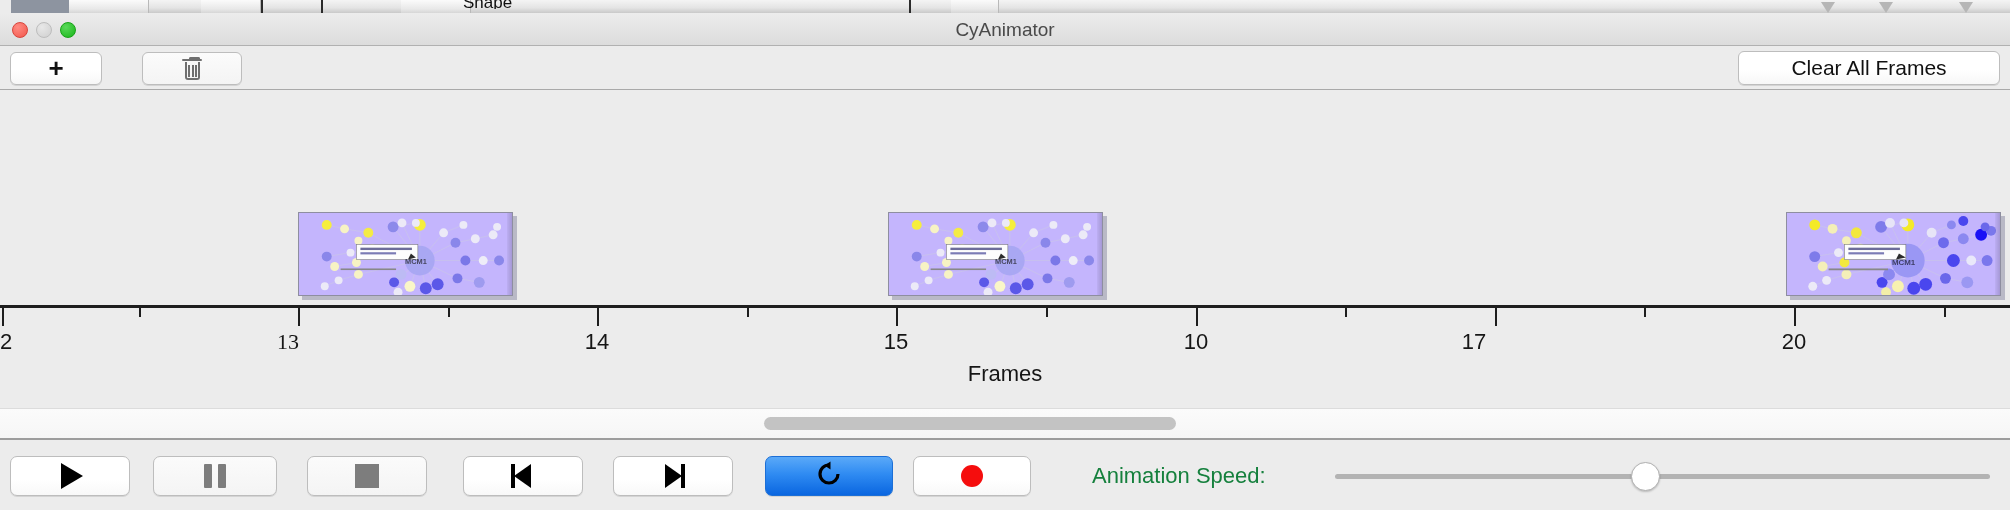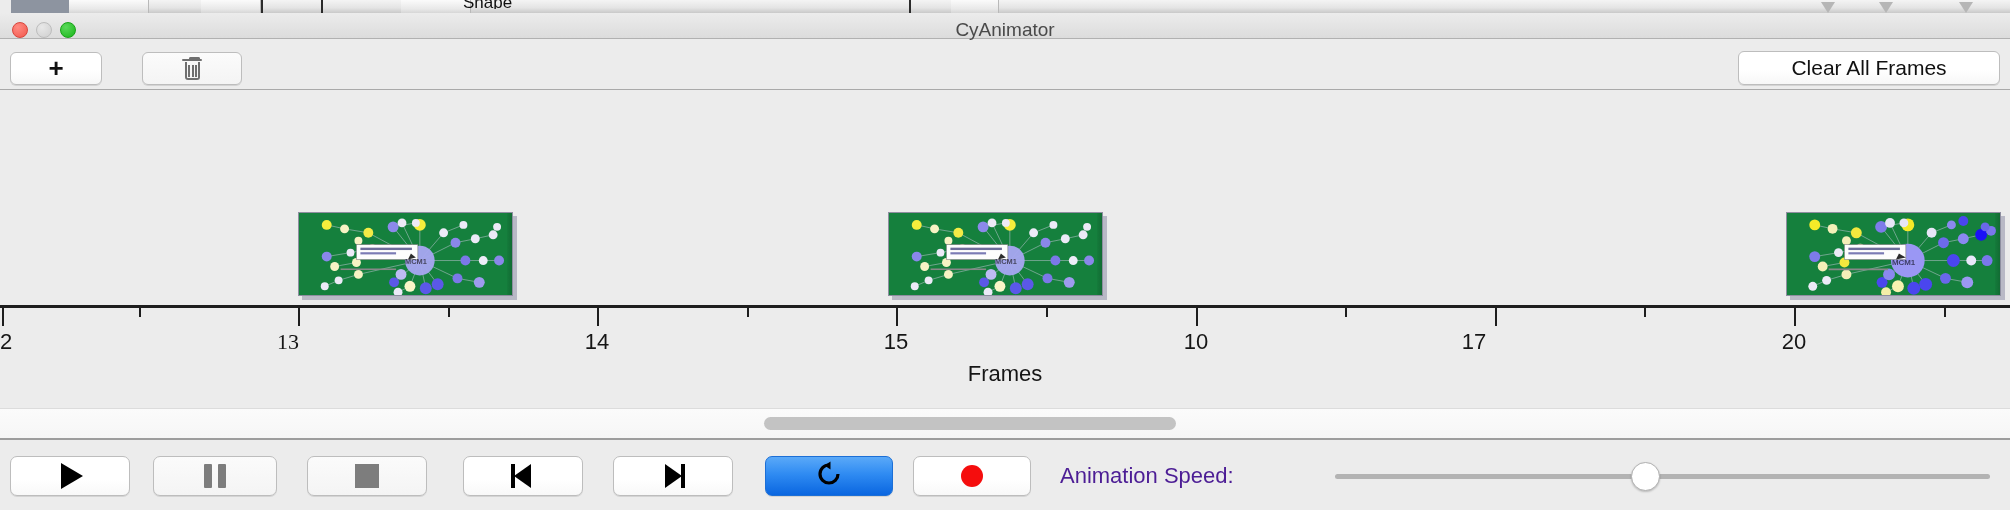--- a/index.html
+++ b/index.html
@@ -36,21 +36,21 @@
     position: absolute; top: 0; width: 2px; height: 13px; background: #2b2b2b;
   }
   .bg-strip .bg-arrow {
     position: absolute; top: 2px; width: 0; height: 0;
     border-left: 7px solid transparent; border-right: 7px solid transparent;
     border-top: 11px solid #b6b6b6;
   }
 
   
   .titlebar {
-    position: absolute; top: 13px; left: 0; width: 2010px; height: 26px;
+    position: absolute; top: 13px; left: 0; width: 2010px; height: 33px;
     background: linear-gradient(180deg, #ececec 0%, #dcdcdc 100%);
     border-bottom: 1px solid #b1b1b1;
     padding-left: 44px;
   }
   .traffic { position: absolute; top: 9px; left: 12px; display: flex; gap: 8px; }
   .light { width: 16px; height: 16px; border-radius: 50%; }
   .light.close  { background: radial-gradient(circle at 35% 30%, #ff8b82, #f2574c); border: 1px solid #d8453c; }
   .light.min    { background: radial-gradient(circle at 35% 30%, #e8e8e8, #cfcfcf); border: 1px solid #bdbdbd; }
   .light.zoom   { background: radial-gradient(circle at 35% 30%, #5ad95a, #19b519); border: 1px solid #17a317; }
   .window-title {
@@ -114,21 +114,21 @@
     position: absolute;
     background: #fff;
     border: 1px solid #8e8ea0;
     box-shadow: 4px 4px 0 0 #b9b9c6;
     overflow: hidden;
   }
   .frame::after {
     content: ""; position: absolute; right: 0; top: 0; bottom: 0; width: 5px;
     background: linear-gradient(90deg, rgba(0,0,0,0.04), rgba(0,0,0,0.16));
   }
-  .net { position: absolute; inset: 0; background: #15803d; }
+  .net { position: absolute; inset: 0; background: #c4b5fd; }
   .net svg { position: absolute; inset: 0; }
 
   
   .ruler {
     position: absolute; left: 0; width: 2010px; top: 215px; height: 103px;
   }
   .ruler .axis {
     position: absolute; top: 0; left: 0; width: 2010px; height: 3px;
     background: #1d1d1d;
   }
@@ -200,21 +200,21 @@
     border-left: 17px solid #000;
     border-top: 12px solid transparent; border-bottom: 12px solid transparent;
   }
   .ico-next .bar {
     position: absolute; top: 1px; right: 1px; width: 4px; height: 24px; background: #000;
   }
   .ico-record { width: 22px; height: 22px; border-radius: 50%; background: #f50d0d; }
 
   .speed-label {
     position: absolute; top: 14px; height: 40px; line-height: 40px;
-    font-size: 22px; color: #4c1d95; white-space: nowrap;
+    font-size: 22px; color: #15803d; white-space: nowrap; margin-left: 32px;
   }
   .slider {
     position: absolute; top: 32px; height: 5px; border-radius: 3px;
     background: #b3b3b3;
   }
   .slider .thumb {
     position: absolute; top: -12px; width: 29px; height: 29px;
     border-radius: 50%; background: #fff; border: 1px solid #b0b0b0;
     box-shadow: 0 1px 2px rgba(0,0,0,0.22);
   }

